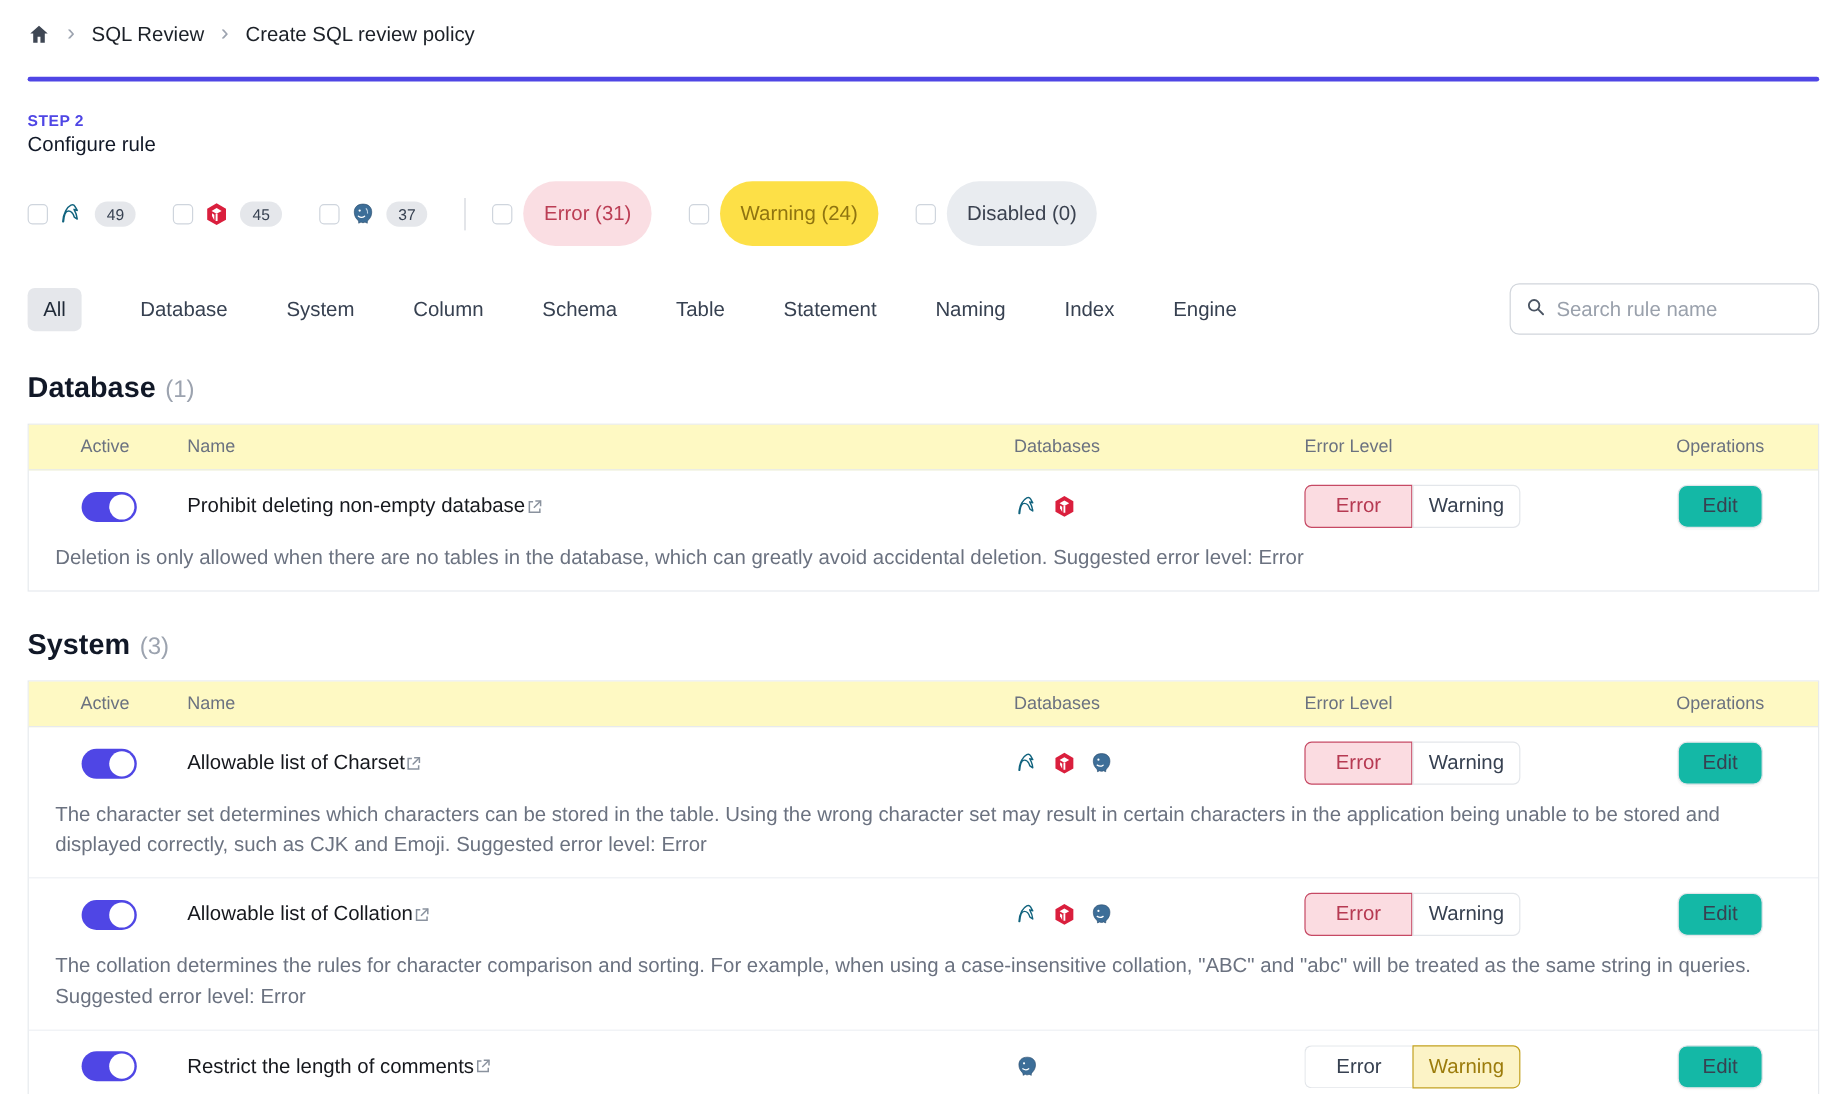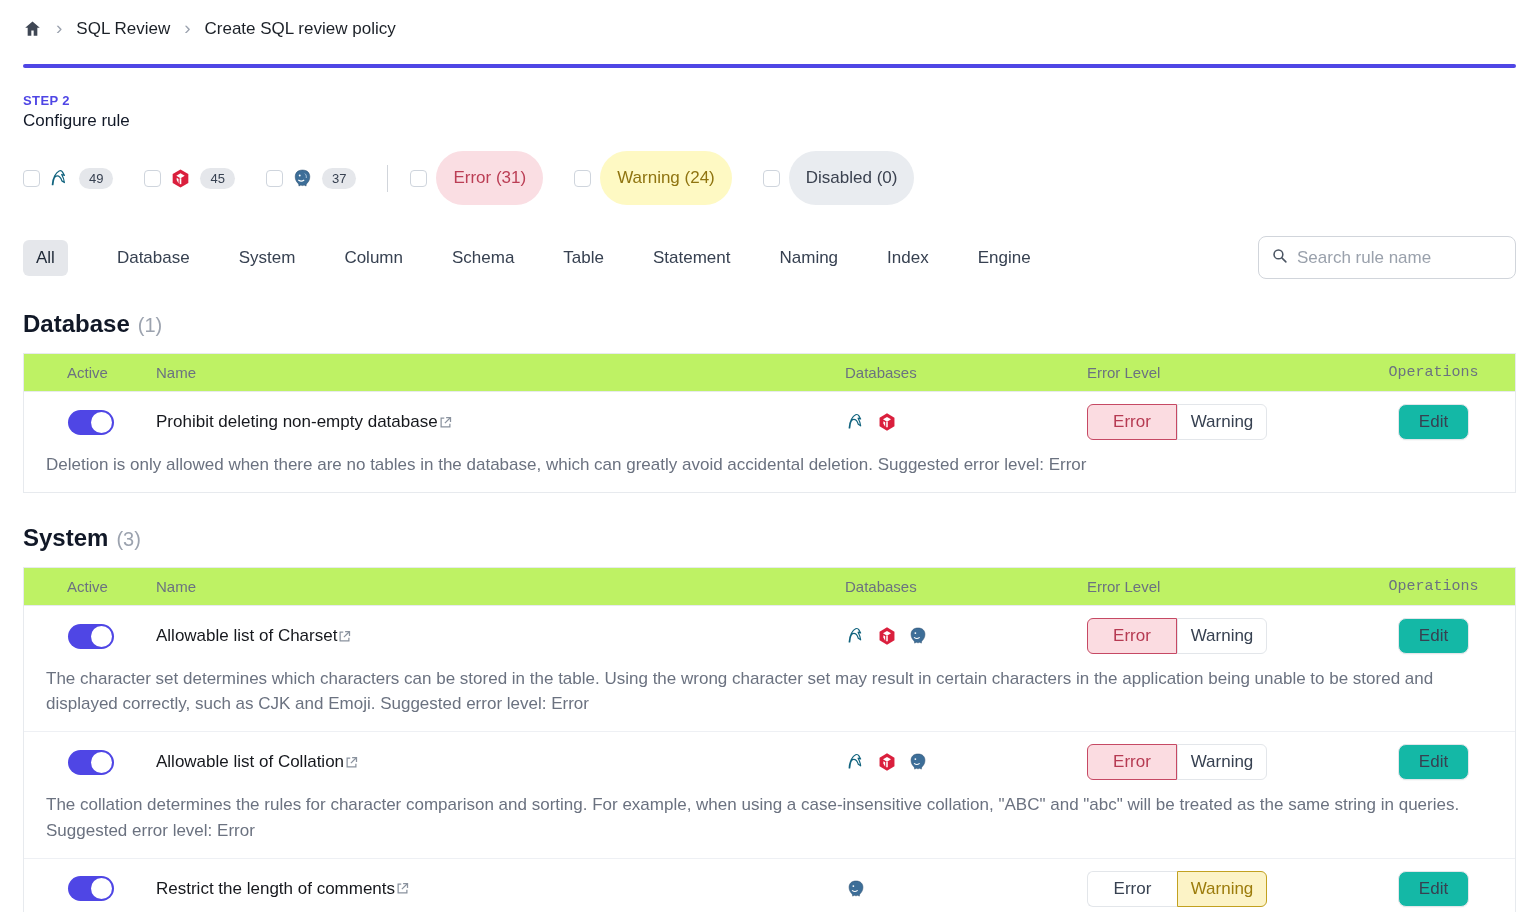--- a/index.html
+++ b/index.html
@@ -29,21 +29,21 @@
 
   
   .filters { display:flex; align-items:center; margin-top:31px; height:32px; }
   .chk { width:17px; height:17px; border:1.5px solid #cfd5dd; border-radius:4px; background:#fff; flex:none; cursor:pointer; }
   .fgroup { display:flex; align-items:center; gap:9px; margin-right:31px; }
   .fgroup .eicon svg { width:21px; height:21px; display:block; }
   .count-badge { background:#e5e7eb; color:#374151; font-size:13px; border-radius:999px; padding:3px 10px; }
   .vdivider { width:1px; height:27px; background:#d1d5db; margin:0 22px 0 0; }
   .pill { font-size:17px; border-radius:999px; padding:17px 17px; }
   .pill.error   { background:#fadee3; color:#bb3e55; }
-  .pill.warning { background:#fef9c3; color:#8f7410; }
+  .pill.warning { background:#fde047; color:#8f7410; }
   .pill.disabled{ background:#e9ecf0; color:#3b4250; }
 
   
   .tabsrow { display:flex; align-items:center; margin-top:42px;gap:25px; }
   .tabs { display:flex; align-items:center; gap:49px; }
   .tab { font-size:17px; color:#374151; padding:8px 0; cursor:pointer; white-space:nowrap; }
   .tab.active { background:#e5e7eb; border-radius:6px; padding:8px 13px; color:#1f2937; }
   .searchbox { margin-left:auto; width:258px; height:43px; border:1px solid #d1d5db; border-radius:8px;
     display:flex; align-items:center; padding:0 12px; gap:9px; background:#fff; }
   .searchbox svg { width:17px; height:17px; flex:none; }
@@ -52,25 +52,25 @@
   .searchbox input::placeholder { color:#9aa1ac; }
 
   
   .section-head { margin-top:31px; display:flex; align-items:baseline; gap:8px; }
   .section-title { font-size:24px; font-weight:bold; color:#111827; }
   .section-count { font-size:20px; color:#9ca3af; }
 
   
   .rule-table { margin-top:15px; border:1px solid #e7eaee; }
   .trow { display:grid; grid-template-columns:132px 1fr 270px 265px 163px; align-items:center; }
-  .thead { background:#bef264; border-bottom:1px solid #e7eaee; }
+  .thead { background:#fef9c3; border-bottom:1px solid #e7eaee; }
   .thead .th { font-size:15px; color:#6b7280; padding:10px 0; }
   .th.c1 { padding-left:43px; }
   .th.c3 { padding-left:28px; }
-  .th.c5 { text-align:center;font-family:Liberation Mono, monospace; }
+  .th.c5 { text-align:center; }
   .rule-block { border-bottom:1px solid #eef0f4; }
   .rule-block:last-child { border-bottom:none; }
   .rule-row { padding:12px 0 10px 0; }
   .cell-active { padding-left:44px; }
   .toggle { width:46px; height:25px; border-radius:999px; background:#4f46e5; position:relative; cursor:pointer; }
   .toggle .knob { position:absolute; top:2px; right:2px; width:21px; height:21px; border-radius:50%; background:#fff; }
   .cell-name { display:flex; align-items:center; gap:0; font-size:17px; color:#16181d; }
   .ext-icon svg { width:15px; height:15px; display:block; }
   .cell-dbs { display:flex; align-items:center; gap:11px; padding-left:29px; }
   .cell-dbs svg { width:20px; height:20px; display:block; }

